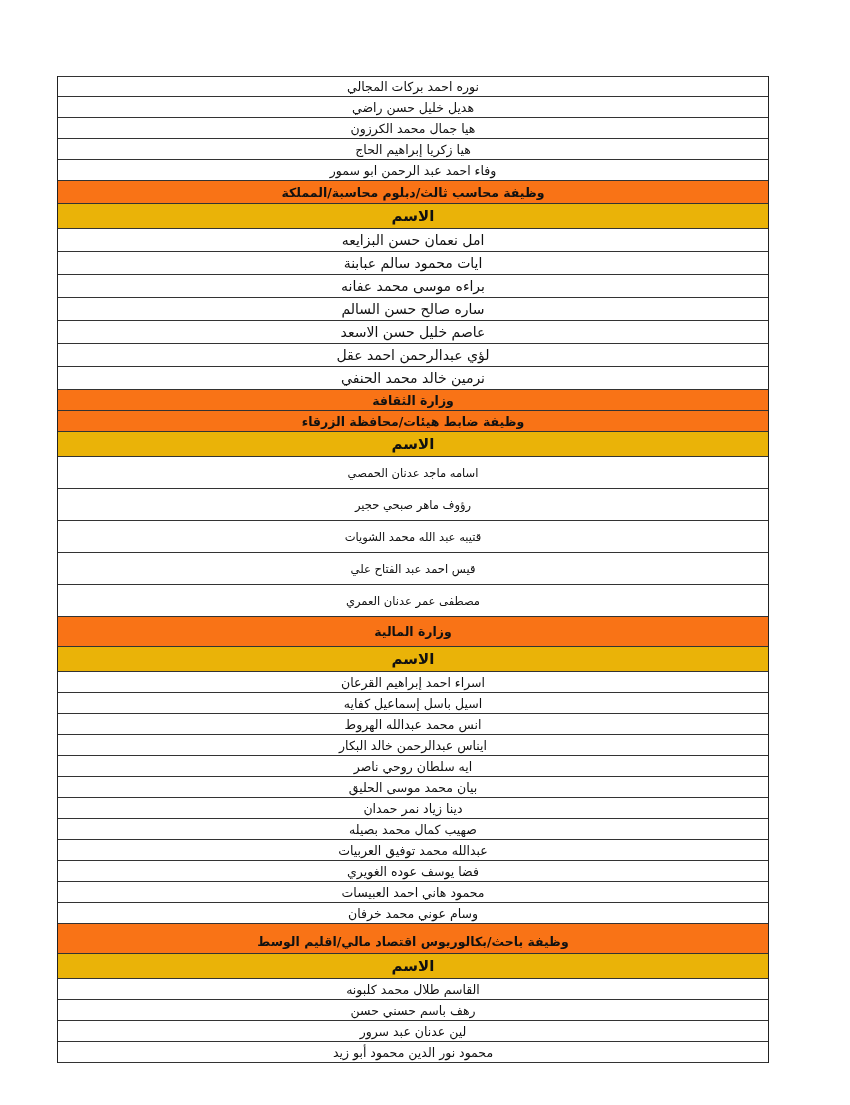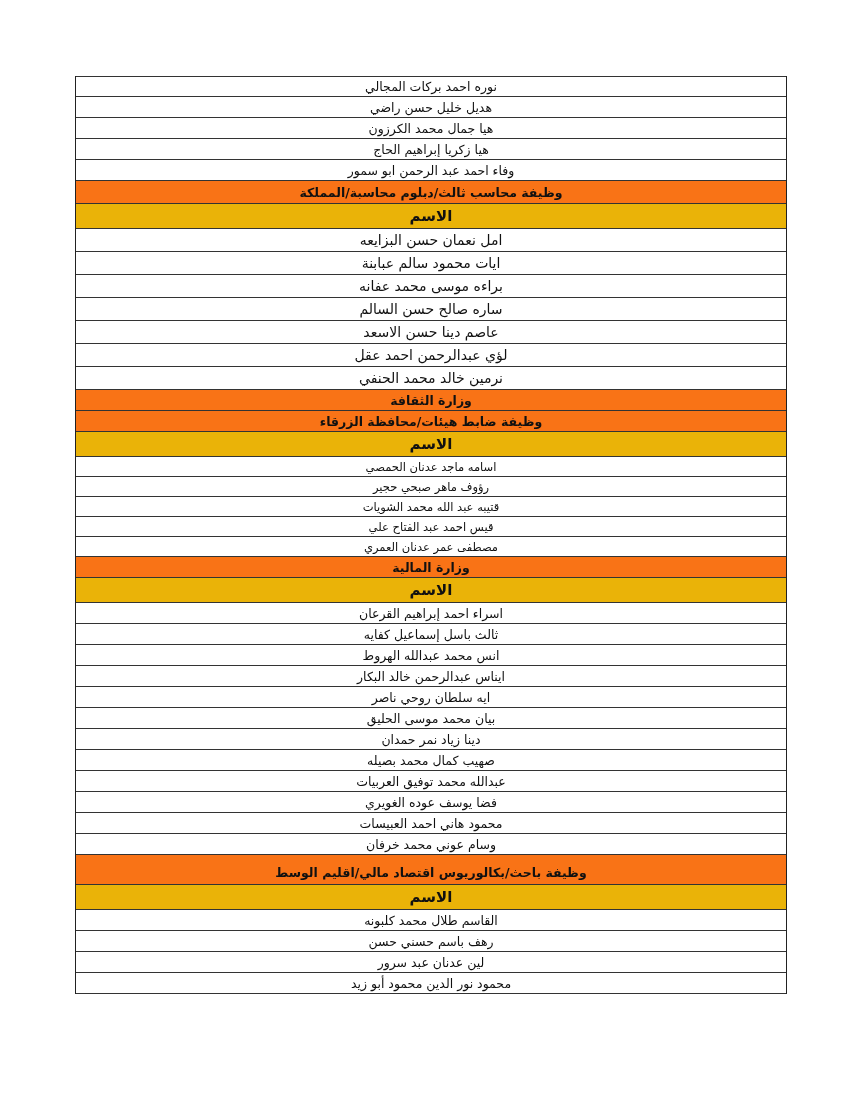--- a/index.html
+++ b/index.html
@@ -1,59 +1,59 @@
 <!DOCTYPE html>
 <html><head>
 <meta charset="utf-8">
 <style>
   html, body { margin: 0; padding: 0; background: #ffffff; }
   body { width: 850px; height: 1105px; position: relative; font-family: "DejaVu Sans", sans-serif; overflow: hidden; }
-  .sheet { position: absolute; left: 75px; top: 76px; width: 710px; border-left: 1.5px solid #222; border-right: 1.5px solid #222; text-align: center; }
+  .sheet { position: absolute; left: 57px; top: 76px; width: 710px; border-left: 1.5px solid #222; border-right: 1.5px solid #222; text-align: center; }
   .row { box-sizing: border-box; border-bottom: 1.5px solid #333; display: flex; align-items: center; justify-content: center; direction: rtl; color: #111; }
   .row:first-child { border-top: 1.5px solid #333; }
   .name { height: 21px; font-size: 12.5px; }
   .title { height: 23px; background: #f97316; font-size: 12.5px; font-weight: bold; }
   .hdr { height: 25px; background: #eab308; font-size: 15px; font-weight: bold; }
   .title.tall { height: 30px; padding-top: 6px; }
-  .name.small { height: 20px; font-size: 11.5px; }
+  .name.small { height: 32px; font-size: 11.5px; }
 </style>
 </head>
 <body>
 
 <div class="sheet">
 
   <div class="row name">نوره احمد بركات المجالي</div>
   <div class="row name">هديل خليل حسن راضي</div>
   <div class="row name">هيا جمال محمد الكرزون</div>
   <div class="row name">هيا زكريا إبراهيم الحاج</div>
   <div class="row name">وفاء احمد عبد الرحمن ابو سمور</div>
 
   <div class="row title">وظيفة محاسب ثالث/دبلوم محاسبة/المملكة</div>
   <div class="row hdr">الاسم</div>
   <div class="row name" style="height:23px;font-size:14px">امل نعمان حسن البزايعه</div>
   <div class="row name" style="height:23px;font-size:14px">ايات محمود سالم عبابنة</div>
   <div class="row name" style="height:23px;font-size:14px">براءه موسى محمد عفانه</div>
   <div class="row name" style="height:23px;font-size:14px">ساره صالح حسن السالم</div>
-  <div class="row name" style="height:23px;font-size:14px">عاصم دينا حسن الاسعد</div>
+  <div class="row name" style="height:23px;font-size:14px">عاصم خليل حسن الاسعد</div>
   <div class="row name" style="height:23px;font-size:14px">لؤي عبدالرحمن احمد عقل</div>
   <div class="row name" style="height:23px;font-size:14px">نرمين خالد محمد الحنفي</div>
 
   <div class="row title" style="height:21px">وزارة الثقافة</div>
   <div class="row title" style="height:21px">وظيفة ضابط هيئات/محافظة الزرقاء</div>
   <div class="row hdr">الاسم</div>
   <div class="row name small">اسامه ماجد عدنان الحمصي</div>
   <div class="row name small">رؤوف ماهر صبحي حجير</div>
   <div class="row name small">قتيبه عبد الله محمد الشويات</div>
   <div class="row name small">قيس احمد عبد الفتاح علي</div>
   <div class="row name small">مصطفى عمر عدنان العمري</div>
 
-  <div class="row title" style="height:21px">وزارة المالية</div>
+  <div class="row title" style="height:30px">وزارة المالية</div>
   <div class="row hdr">الاسم</div>
   <div class="row name">اسراء احمد إبراهيم القرعان</div>
-  <div class="row name">ثالث باسل إسماعيل كفايه</div>
+  <div class="row name">اسيل باسل إسماعيل كفايه</div>
   <div class="row name">انس محمد عبدالله الهروط</div>
   <div class="row name">ايناس عبدالرحمن خالد البكار</div>
   <div class="row name">ايه سلطان روحي ناصر</div>
   <div class="row name">بيان محمد موسى الحليق</div>
   <div class="row name">دينا زياد نمر حمدان</div>
   <div class="row name">صهيب كمال محمد بصيله</div>
   <div class="row name">عبدالله محمد توفيق العربيات</div>
   <div class="row name">فضا يوسف عوده الغويري</div>
   <div class="row name">محمود هاني احمد العبيسات</div>
   <div class="row name">وسام عوني محمد خرفان</div>

